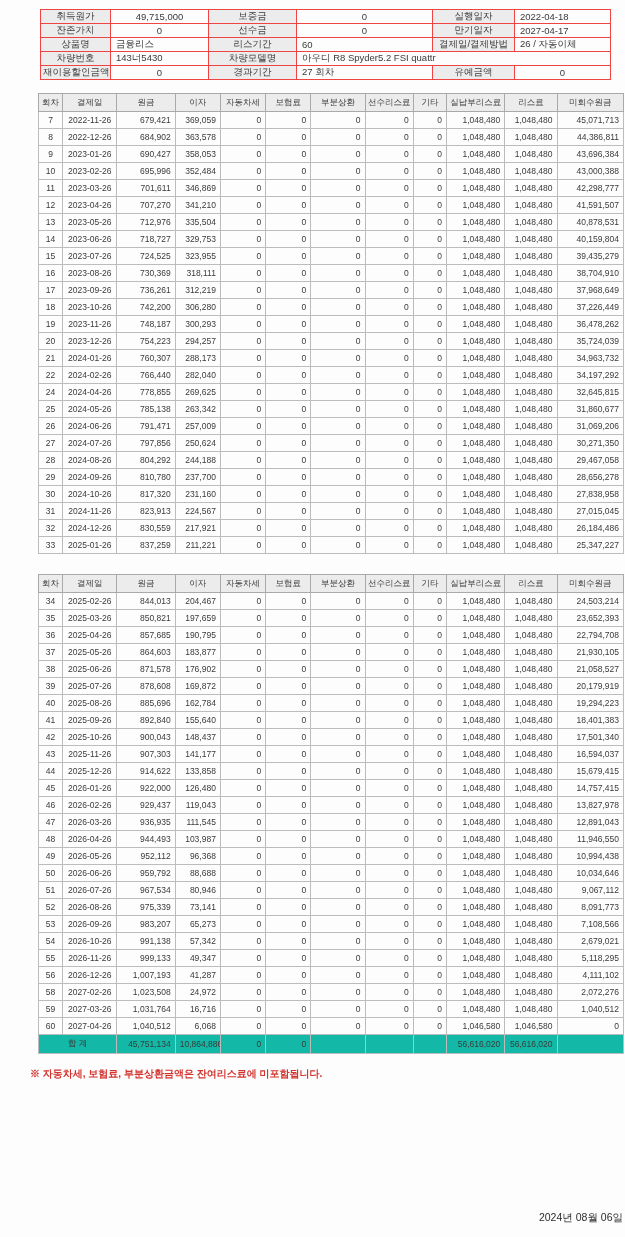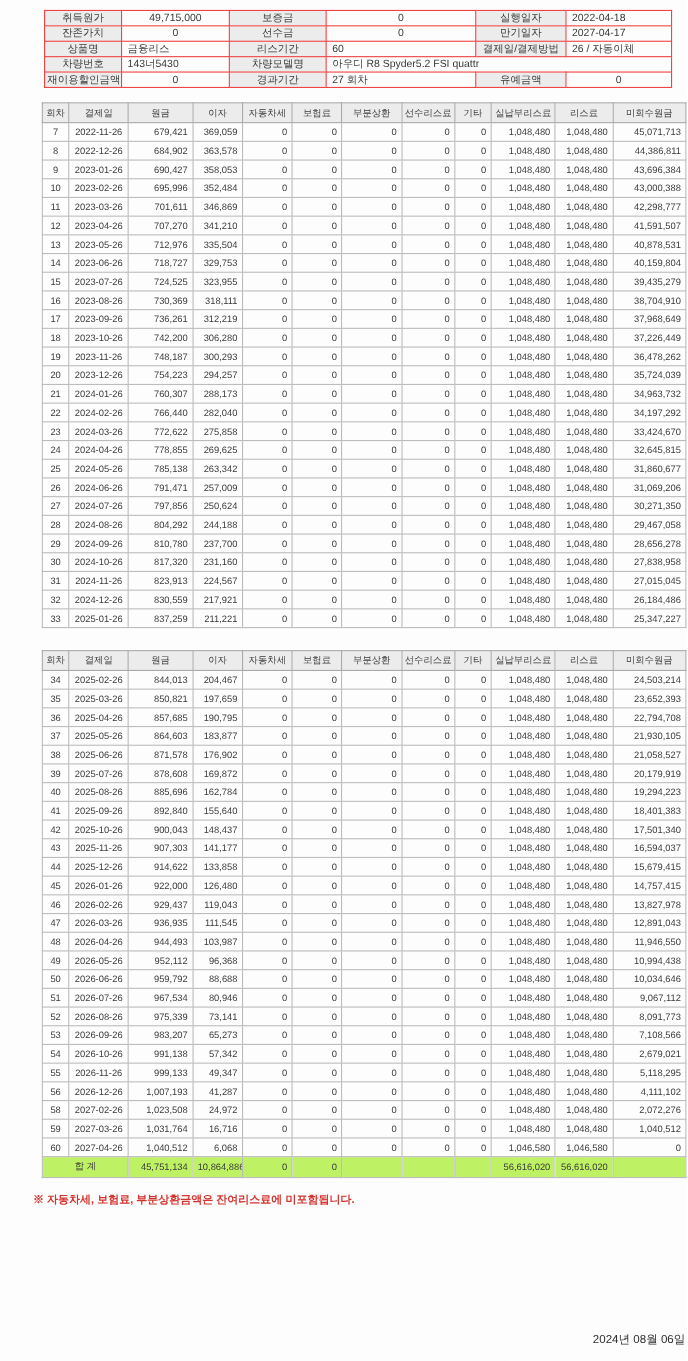--- a/index.html
+++ b/index.html
@@ -30,21 +30,21 @@
   .sched th {
     border: 1px solid #a9a9a9; background: #ececec; height: 18px;
     font-weight: normal; padding: 0 2px; white-space: nowrap; overflow: hidden;
   }
   .sched td {
     border: 1px solid #bcbcbc; height: 17px; padding: 0 4px;
     white-space: nowrap; overflow: hidden;
   }
   .sched td.c { text-align: center; }
   .sched td.r { text-align: right; }
-  .sched tr.total-row td { background: #bef264; height: 19px; margin-left: 21px; }
+  .sched tr.total-row td { background: #14b8a6; height: 19px; margin-left: 21px; }
   
   .footnote {
     margin: 13px 0 0 30px; font-size: 10px; font-weight: bold; color: #d3342e;
   }
   .doc-date {
     position: absolute; right: 2px; bottom: 12px; font-size: 10.5px; color: #2d2d2d;
   }
 </style>
 </head>
 <body>
@@ -352,34 +352,20 @@
           <td class="r">0</td>
           <td class="r">0</td>
           <td class="r">0</td>
           <td class="r">0</td>
           <td class="r">0</td>
           <td class="r">1,048,480</td>
           <td class="r">1,048,480</td>
           <td class="r">34,197,292</td>
         </tr>
         <tr>
-          <td class="c">23</td>
-          <td class="c">2024-03-26</td>
-          <td class="r">772,622</td>
-          <td class="r">275,858</td>
-          <td class="r">0</td>
-          <td class="r">0</td>
-          <td class="r">0</td>
-          <td class="r">0</td>
-          <td class="r">0</td>
-          <td class="r">1,048,480</td>
-          <td class="r">1,048,480</td>
-          <td class="r">33,424,670</td>
-        </tr>
-        <tr>
           <td class="c">24</td>
           <td class="c">2024-04-26</td>
           <td class="r">778,855</td>
           <td class="r">269,625</td>
           <td class="r">0</td>
           <td class="r">0</td>
           <td class="r">0</td>
           <td class="r">0</td>
           <td class="r">0</td>
           <td class="r">1,048,480</td>

